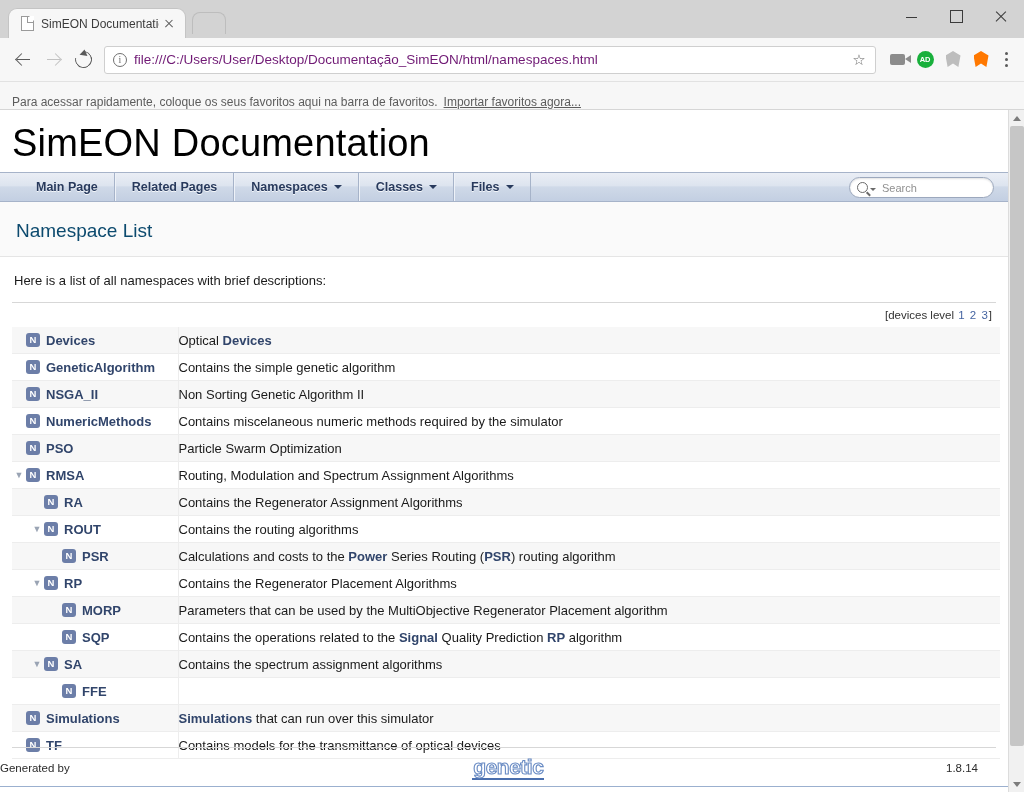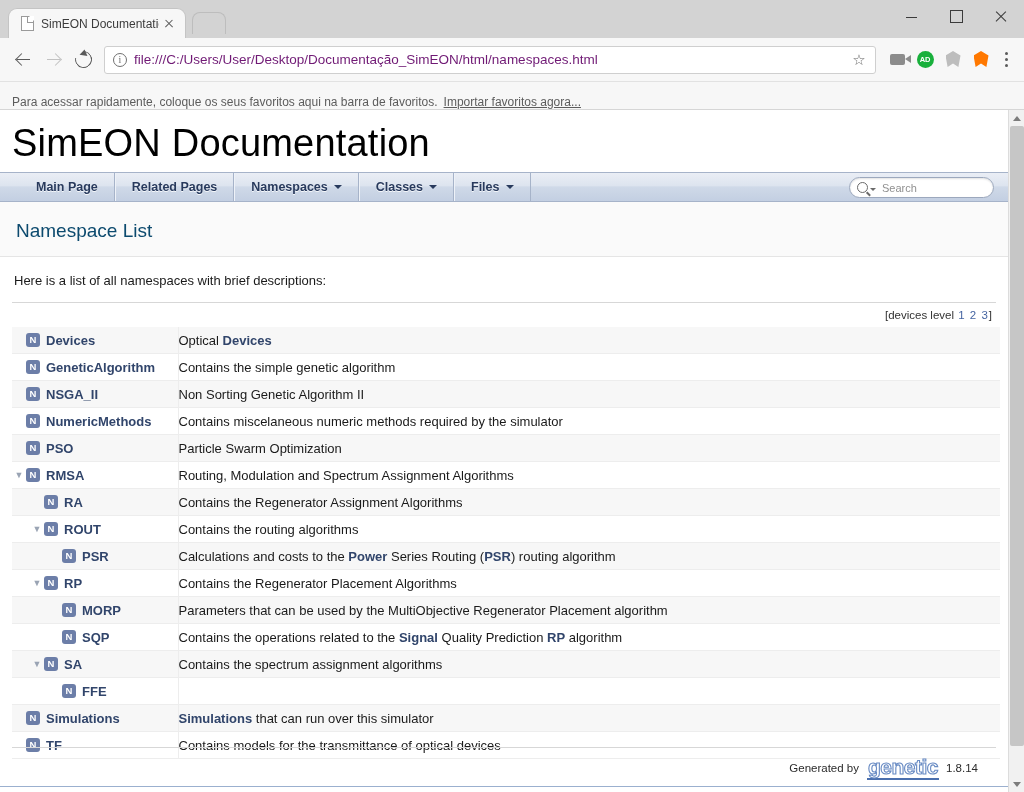--- a/index.html
+++ b/index.html
@@ -482,21 +482,21 @@
     left: 0; bottom: 12px;
     width: 1008px;
   }
   .footer-rule {
     height: 1px; background: #d7d7d7;
     margin: 0 12px 8px 12px;
   }
   .footer {
     display: flex;
     align-items: center;
-    justify-content: flex-end;
+    justify-content: space-between;
     padding-right: 30px;
     font-size: 11px;
     color: #333;
     height: 24px;
   }
   .gen-by { margin-right: 8px; font-size: 11.5px; color:#2b2b2b;}
   .doxy-logo {
     font-family: "Liberation Sans", sans-serif;
     font-size: 21px;
     font-weight: bold;

